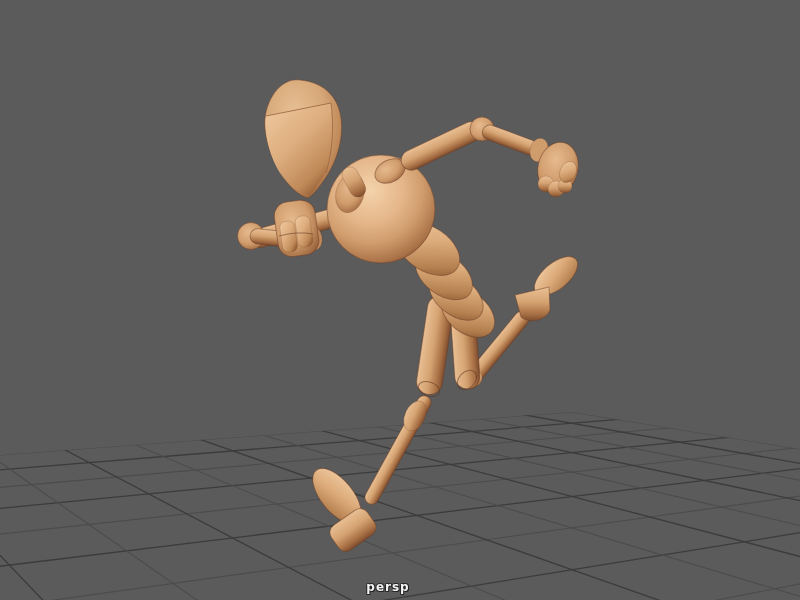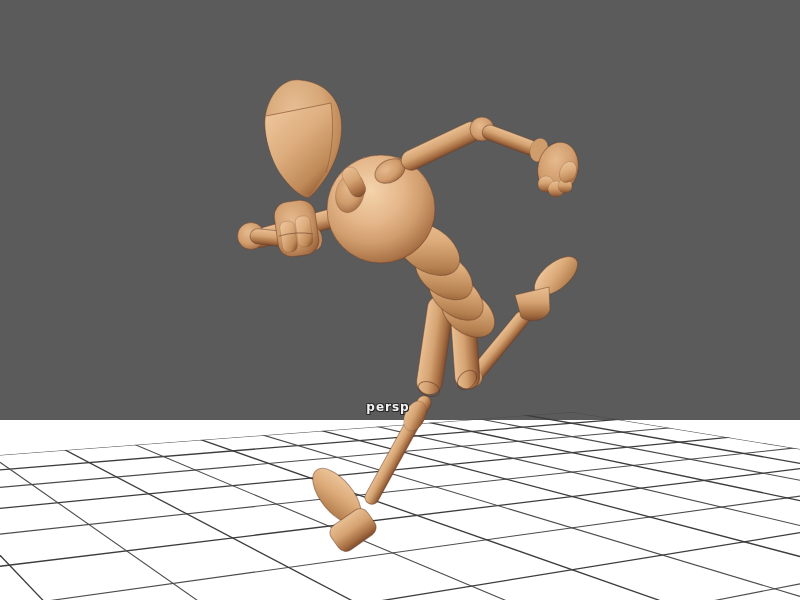--- a/index.html
+++ b/index.html
@@ -1,17 +1,17 @@
 <!DOCTYPE html>
 <html style="--vp-bg: #5b5b5b;"><head>
 <meta charset="utf-8">
 <style>
   html,body{margin:0;padding:0;}
   body{width:800px;height:600px;overflow:hidden;font-family:"DejaVu Sans","Liberation Sans",sans-serif;}
-  .viewport{position:relative;width:800px;height:420px;background:var(--vp-bg,#5b5b5b);}
+  .viewport{position:relative;width:800px;height:600px;background:var(--vp-bg,#5b5b5b);}
   .scene{position:absolute;left:0;top:0;}
   .ln{stroke:#6a3e27;stroke-opacity:.5;stroke-width:1;}
   .lnSoft{stroke:#6a3e27;stroke-opacity:.28;stroke-width:.8;}
   .seam{fill:none;stroke:#5d3520;stroke-opacity:.55;stroke-width:1;}
   .crease{fill:none;stroke:#9c6843;stroke-opacity:.85;stroke-width:1;}
   .camera-label{
     position:absolute;left:388px;bottom:6px;transform:translateX(-50%);
     color:#f2f2f2;font-size:12px;font-weight:bold;letter-spacing:1px;
     text-shadow:1px 1px 0 #222,-1px 1px 0 rgba(20,20,20,.6),1px -1px 0 rgba(20,20,20,.6),-1px -1px 0 rgba(20,20,20,.4);
     user-select:none;

